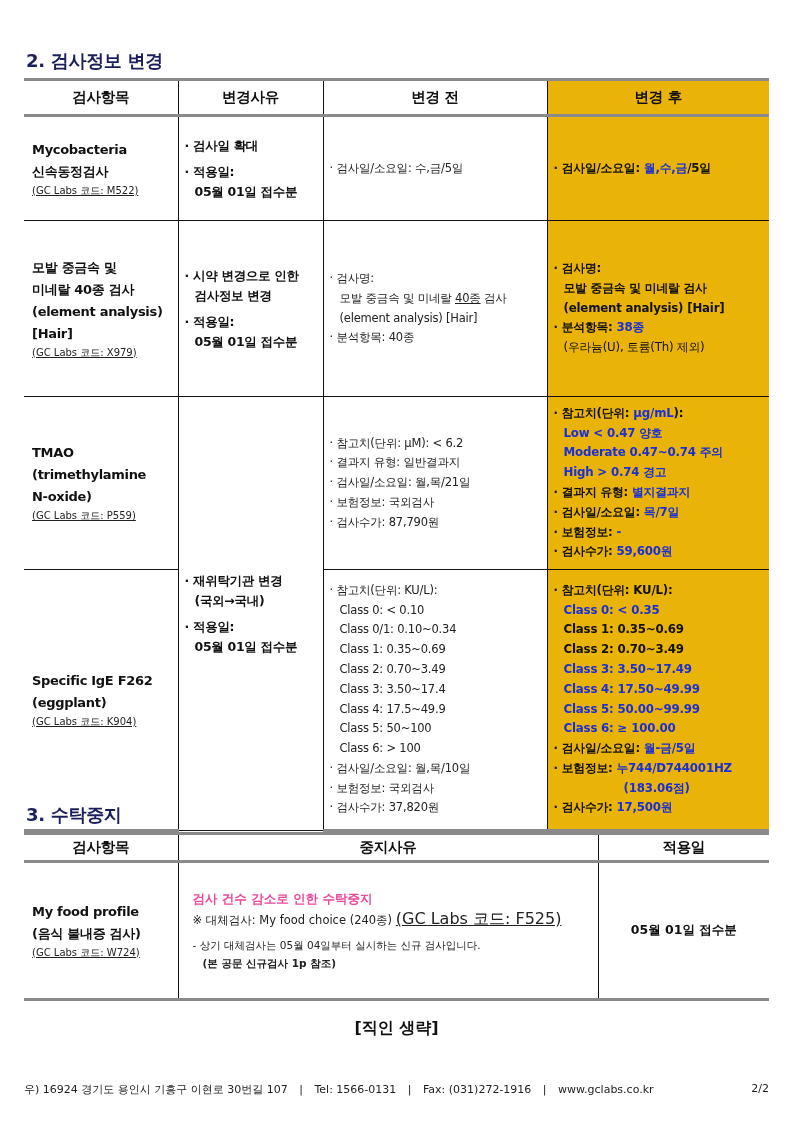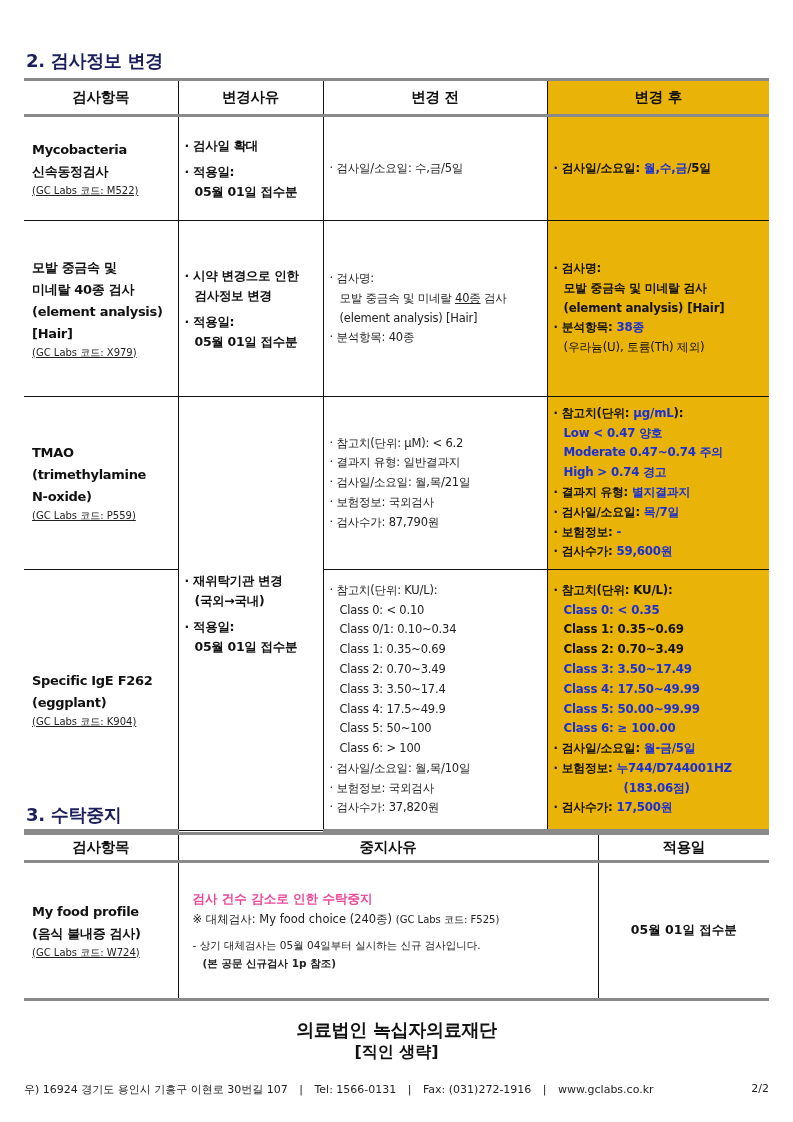--- a/index.html
+++ b/index.html
@@ -22,21 +22,21 @@
   .reason .ind { padding-left: 10px; }
   .before { padding: 0 6px 0 6px; font-size: 11.5px; line-height: 19.8px; color: #222; letter-spacing: -0.2px; }
   .before .ind { padding-left: 10px; }
   .afterc { padding: 0 6px 0 6px; font-size: 11.8px; line-height: 19.8px; font-weight: bold; color: #111; letter-spacing: -0.2px; }
   .afterc .ind { padding-left: 10px; }
   .afterc .ind2 { padding-left: 70px; }
   .blue { color: #1a2fd6; }
   .stop-reason { padding: 0 14px; font-size: 11.5px; color: #222; }
   .stop-reason .title { font-weight: bold; font-size: 12.5px; color: #ec4899; line-height: 20px; }
   .stop-reason .alt { line-height: 20px; }
-  .stop-reason .alt .small { font-size: 10px; }
+  .stop-reason .alt .small { font-size: 16px; text-decoration: underline; }
   .stop-reason .note { font-size: 10.5px; line-height: 18px; margin-top: 6px; }
   .stop-reason .note .ind { padding-left: 10px; font-weight: bold; }
   .apply { text-align: center; font-size: 12.5px; font-weight: bold; }
   .org { position: absolute; left: 0; width: 793px; text-align: center; }
   .org .name { font-size: 18px; font-weight: bold; letter-spacing: -0.3px; }
   .org .seal { font-size: 16px; font-weight: bold; margin-top: 0; }
   .footer { position: absolute; left: 24px; width: 745px; top: 1082px; font-size: 11px; color: #222; display: flex; justify-content: space-between; }
   .footer .sep { padding: 0 8px; }
 </style>
 </head>
@@ -204,21 +204,20 @@
         <div>- 상기 대체검사는 05월 04일부터 실시하는 신규 검사입니다.</div>
         <div class="ind">(본 공문 신규검사 1p 참조)</div>
       </div>
     </td>
     <td class="apply">05월 01일 접수분</td>
   </tr>
 </tbody>
   </table>
 
 <div class="org" style="top:1018px;">
-  <div class="name">의료법인 녹십자의료재단</div>
   <div class="seal">[직인 생략]</div>
 </div>
 
 <div class="footer">
   <div>
     <span>우) 16924 경기도 용인시 기흥구 이현로 30번길 107</span>
     <span class="sep">|</span>
     <span>Tel: 1566-0131</span>
     <span class="sep">|</span>
     <span>Fax: (031)272-1916</span>

